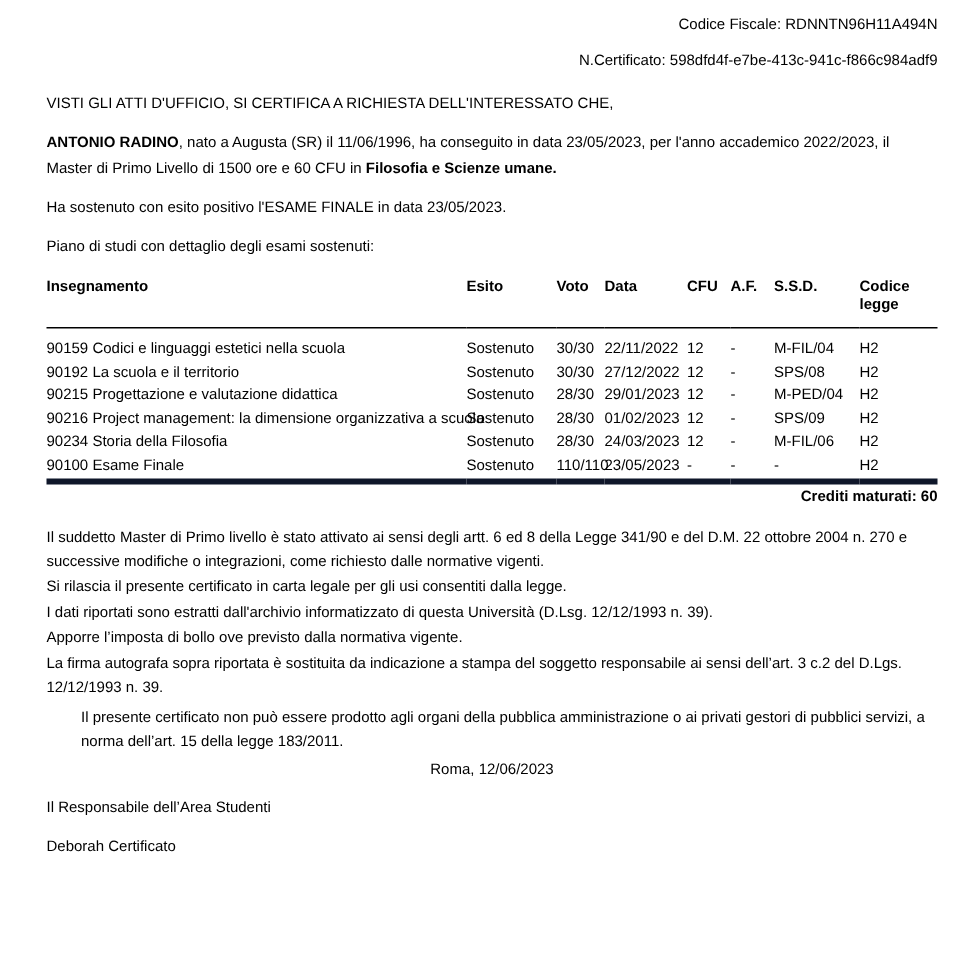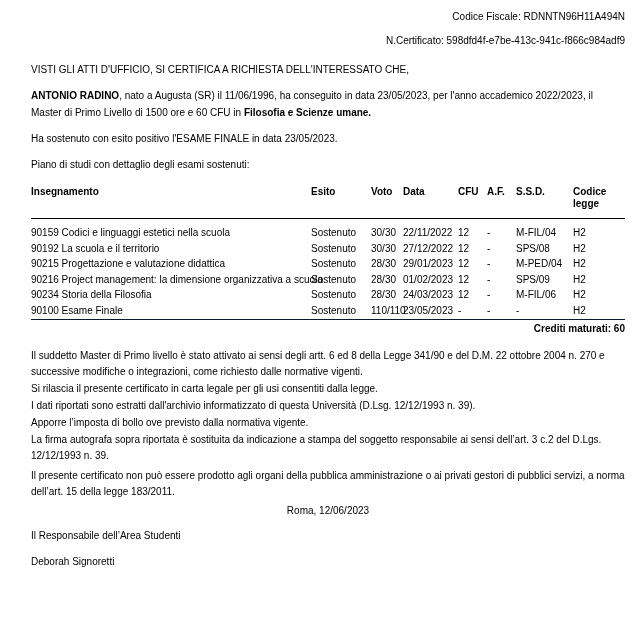--- a/index.html
+++ b/index.html
@@ -36,21 +36,21 @@
   p {
     margin: 0 0 9px 0;
     line-height: 17px;
   }
   .b { font-weight: bold; }
 
   table.exams {
     width: 594px;
     table-layout: fixed;
     border-collapse: collapse;
-    border-bottom: 1px solid #0f172a;
+    border-bottom: 4px solid #0f172a;
     margin: 0;
   }
   table.exams th {
     font-weight: bold;
     text-align: left;
     vertical-align: top;
     line-height: 12px;
     padding: 4px 0 8px 0;
     border-bottom: 1px solid #000;
     font-size: 10px;
@@ -72,21 +72,21 @@
     width: 594px;
     text-align: right;
     font-weight: bold;
     line-height: 11px;
     margin: 3px 12px 14px 0;
   }
   p.legal {
     margin: 0 0 1px 0;
     line-height: 16px;
   }
-  p.legal.gap { margin-top: 4px; }
+  p.legal.gap { margin-top: 4px; margin-left: 23px; }
   p.place-date { margin: 3px 0 0 0; line-height: 16px; text-align: center; }
   p.signer-role { margin: 9px 0 0 0; line-height: 16px; }
   p.signer-name { margin: 10px 0 0 0; line-height: 16px; }
 </style>
 </head>
 <body>
 
 <div class="page">
 
   <div class="doc-header">
@@ -193,15 +193,15 @@
 
   <p class="legal">Il suddetto Master di Primo livello è stato attivato ai sensi degli artt. 6 ed 8 della Legge 341/90 e del D.M. 22 ottobre 2004 n. 270 e successive modifiche o integrazioni, come richiesto dalle normative vigenti.</p>
   <p class="legal">Si rilascia il presente certificato in carta legale per gli usi consentiti dalla legge.</p>
   <p class="legal">I dati riportati sono estratti dall'archivio informatizzato di questa Università (D.Lsg. 12/12/1993 n. 39).</p>
   <p class="legal">Apporre l’imposta di bollo ove previsto dalla normativa vigente.</p>
   <p class="legal">La firma autografa sopra riportata è sostituita da indicazione a stampa del soggetto responsabile ai sensi dell’art. 3 c.2 del D.Lgs. 12/12/1993 n. 39.</p>
   <p class="legal gap">Il presente certificato non può essere prodotto agli organi della pubblica amministrazione o ai privati gestori di pubblici servizi, a norma dell’art. 15 della legge 183/2011.</p>
 
   <p class="place-date">Roma, 12/06/2023</p>
   <p class="signer-role">Il Responsabile dell’Area Studenti</p>
-  <p class="signer-name">Deborah Signoretti</p>
+  <p class="signer-name">Deborah Certificato</p>
 
 </div>
 
 </body></html>

